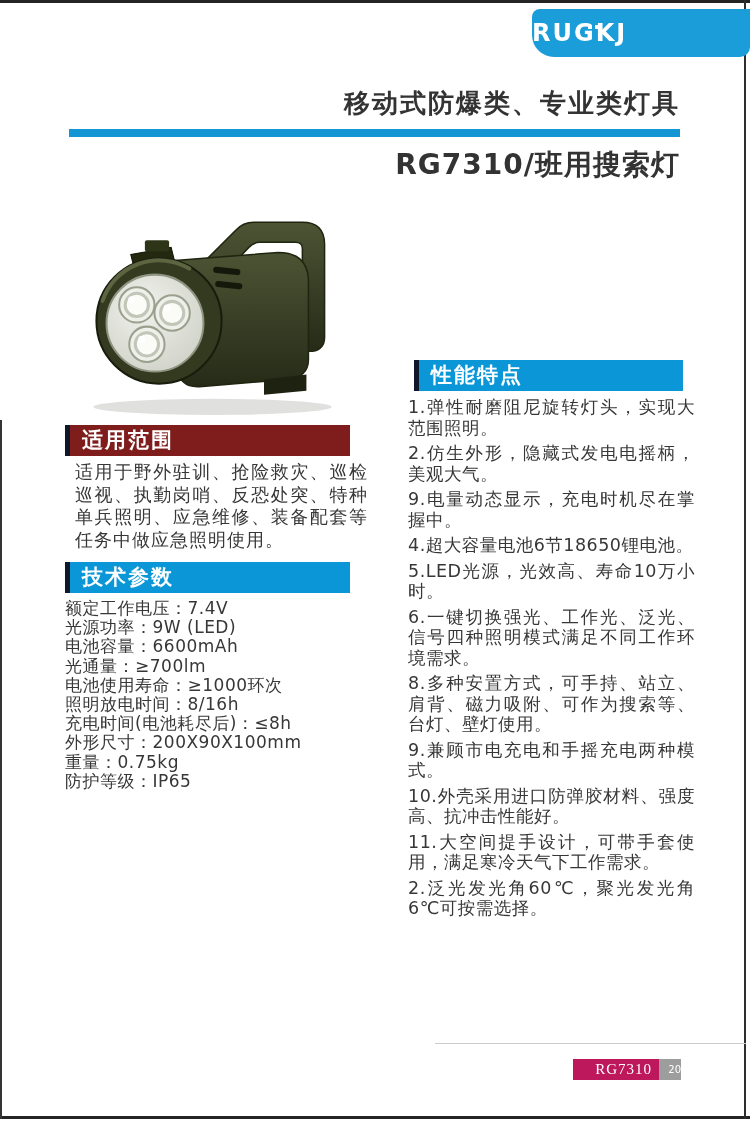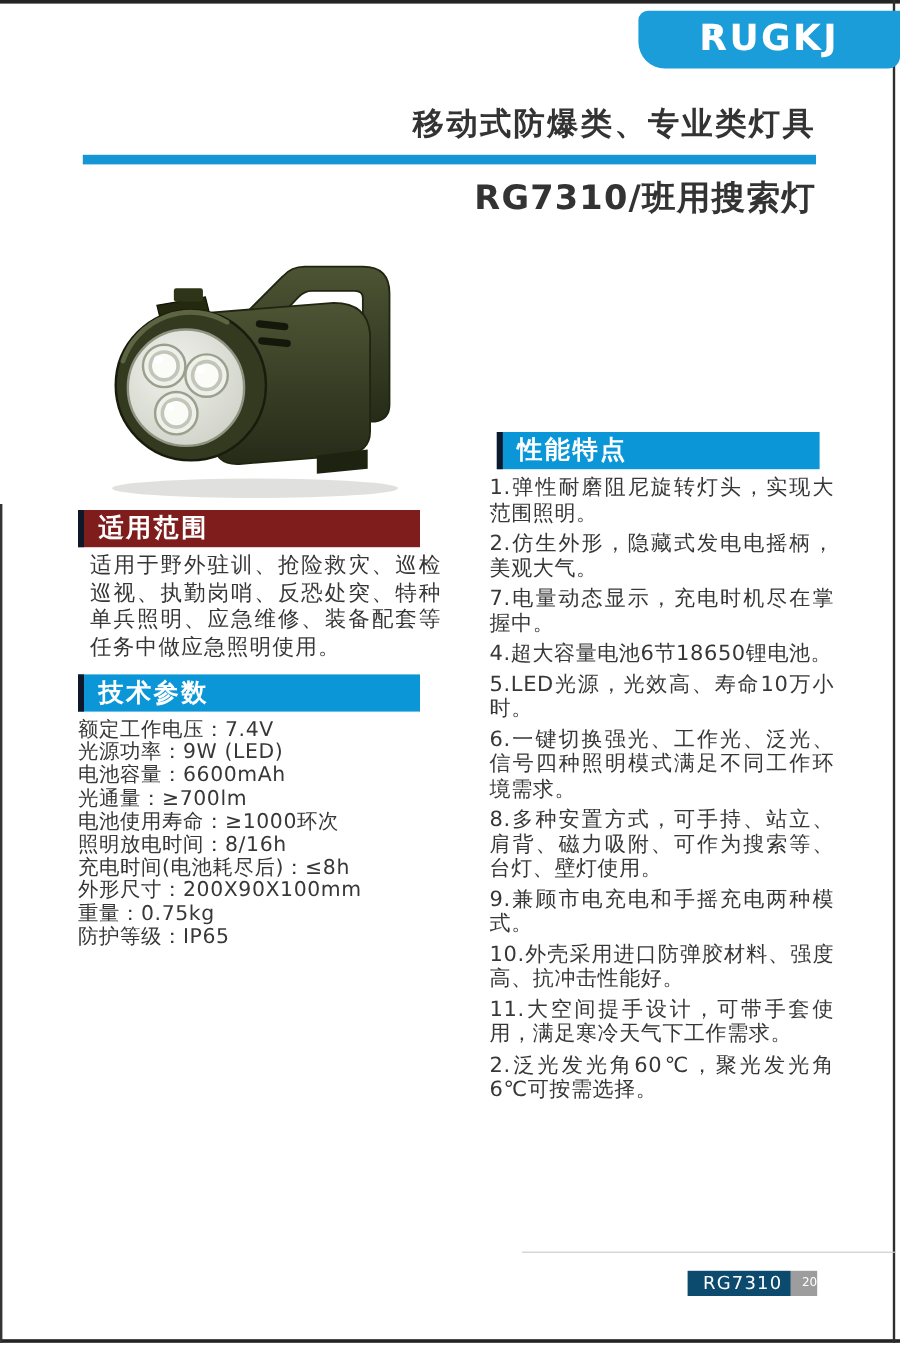--- a/index.html
+++ b/index.html
@@ -17,22 +17,22 @@
   .edge-bottom{left:0;top:1116px;width:750px;height:3px;}
   .edge-right{left:744px;top:0;width:2px;height:1119px;background:#2e2e2e;}
   .edge-left{left:0;top:420px;width:2px;height:699px;background:#343434;}
 
   .logo-box{
     position:absolute;left:532px;top:9px;width:218px;height:48px;
     border-radius:8px 0 10px 22px;
   }
   .logo-text{
     position:absolute;left:0;right:0;top:0;
-    text-align:center;line-height:48px;
-    color:#ffffff;font-size:30px;font-weight:800;letter-spacing:2px;
+    line-height:48px;
+    color:#ffffff;font-size:24px;font-weight:800;letter-spacing:2px;
   }
   .logo-dots{position:absolute;left:56px;top:5px;}
   .logo-dots i{display:inline-block;width:4px;height:4px;background:#fff;margin-right:3px;}
 
   .doc-title{
     position:absolute;right:70px;top:86px;
     font-size:26px;font-weight:600;color:#333;letter-spacing:2px;white-space:nowrap;
   }
   .title-rule{position:absolute;left:69px;top:129px;width:611px;height:8px;}
   .doc-subtitle{
@@ -157,28 +157,28 @@
     <div>充电时间(电池耗尽后)：≤8h</div>
     <div>外形尺寸：200X90X100mm</div>
     <div>重量：0.75kg</div>
     <div>防护等级：IP65</div>
   </div>
 
   <div class="section-bar bar-features" style="background:#0b97d7;">性能特点</div>
   <div class="features-list">
     <p>1.弹性耐磨阻尼旋转灯头，实现大范围照明。</p>
     <p>2.仿生外形，隐藏式发电电摇柄，美观大气。</p>
-    <p>7.电量动态显示，充电时机尽在掌握中。</p>
+    <p>9.电量动态显示，充电时机尽在掌握中。</p>
     <p>4.超大容量电池6节18650锂电池。</p>
     <p>5.LED光源，光效高、寿命10万小时。</p>
     <p>6.一键切换强光、工作光、泛光、信号四种照明模式满足不同工作环境需求。</p>
     <p>8.多种安置方式，可手持、站立、肩背、磁力吸附、可作为搜索等、台灯、壁灯使用。</p>
     <p>9.兼顾市电充电和手摇充电两种模式。</p>
     <p>10.外壳采用进口防弹胶材料、强度高、抗冲击性能好。</p>
     <p>11.大空间提手设计，可带手套使用，满足寒冷天气下工作需求。</p>
     <p>2.泛光发光角60℃，聚光发光角6℃可按需选择。</p>
   </div>
 
   <div class="footer-rule"></div>
-  <div class="footer-model" style="background:#0c4a6e;">RG7310</div>
+  <div class="footer-model" style="background:#be185d;font-family:Liberation Serif, serif;">RG7310</div>
   <div class="footer-page" style="background:#9d9d9d;">20</div>
 
 </div>
 
 </body></html>

